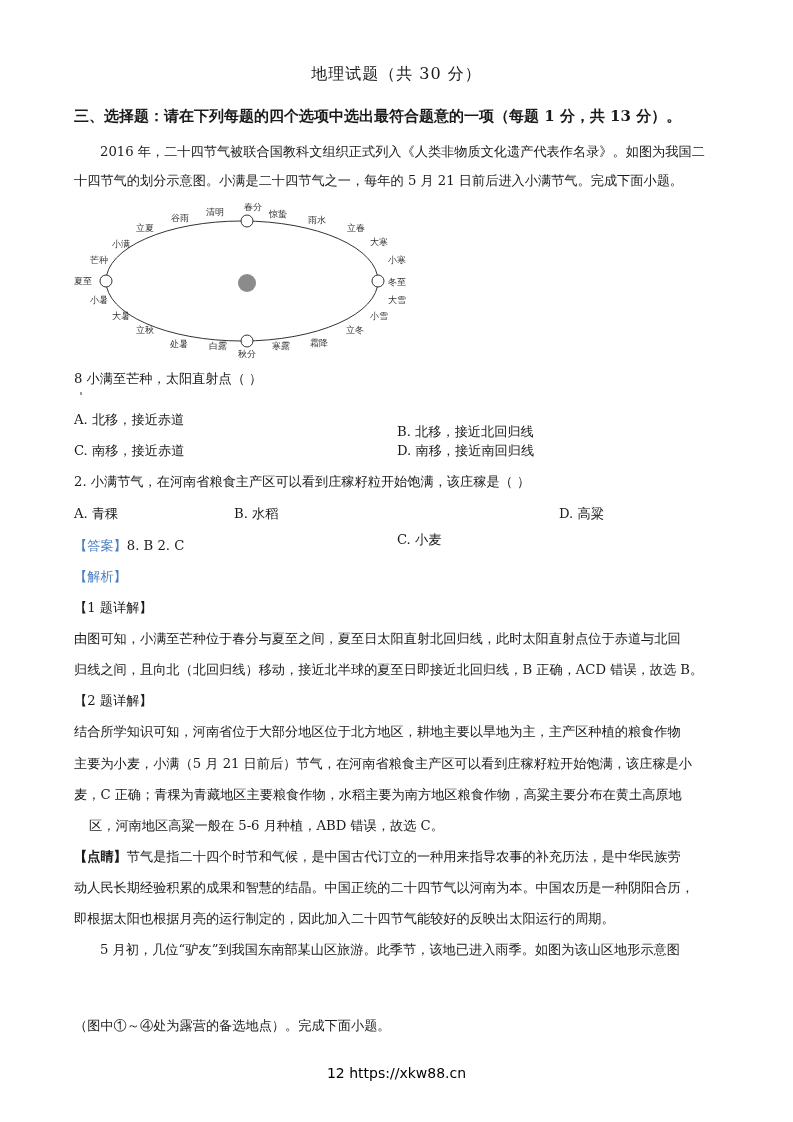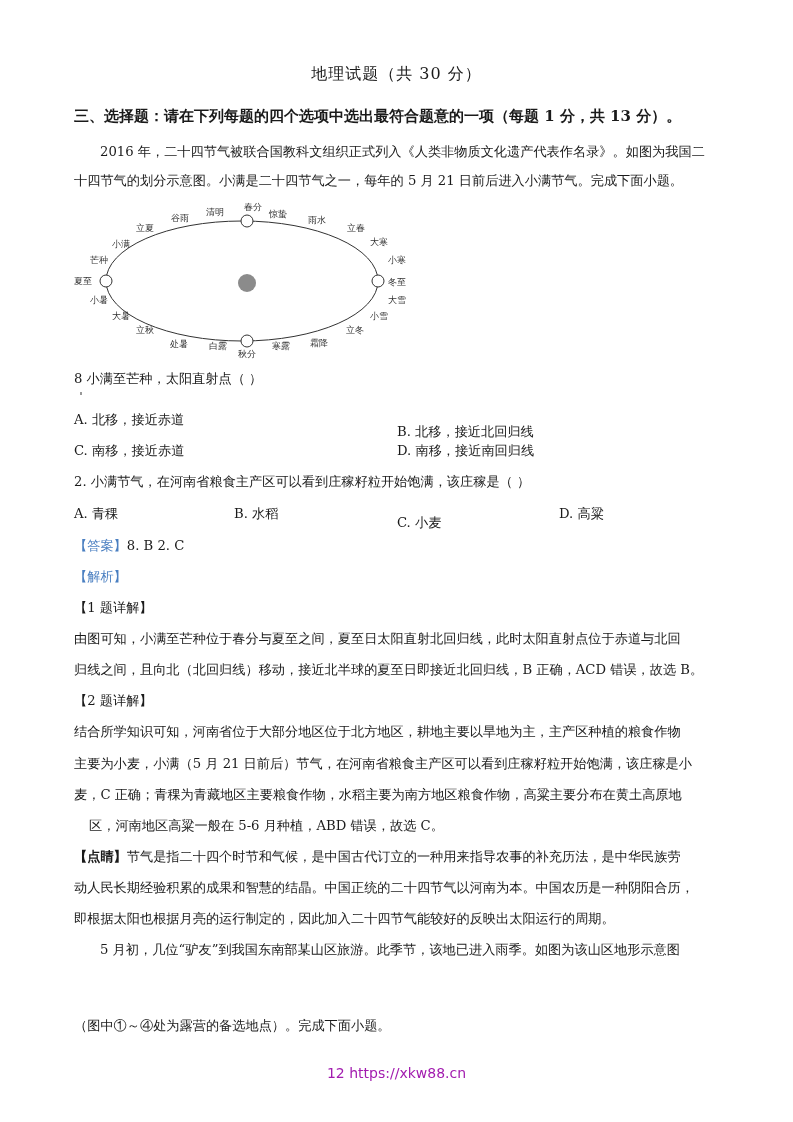--- a/index.html
+++ b/index.html
@@ -10,21 +10,21 @@
            font-size: 16px; font-weight: normal; letter-spacing: 1px; }
   .section { position: absolute; top: 107px; left: 74px; font-size: 15px; font-weight: bold; white-space: nowrap; }
   .p { position: absolute; left: 74px; font-size: 13.2px; white-space: nowrap; line-height: 18px; }
   .indent { left: 100px; }
   .opt { position: absolute; font-size: 13.2px; white-space: nowrap; line-height: 18px; }
   .blue { color: #4a7fc1; }
   .bold { font-weight: bold; }
   .diagram { position: absolute; left: 72px; top: 197px; width: 340px; height: 168px; }
   .diagram svg text { font-family: "DejaVu Sans", "Liberation Sans", sans-serif; font-size: 9px; fill: #333; }
   .footer { position: absolute; top: 1065px; left: 0; width: 793px; text-align: center;
-            font-family: "DejaVu Sans", "Liberation Sans", sans-serif; font-size: 14px; color: #a21caf; }
+            font-family: "DejaVu Sans", "Liberation Sans", sans-serif; font-size: 14px; color: #000000; }
   .dot { position: absolute; left: 80px; top: 392px; width: 2px; height: 3px; background: #999; }
 </style>
 </head>
 <body>
 
 <div class="page">
 
   <div class="title">地理试题（共 30 分）</div>
   <div class="section">三、选择题：请在下列每题的四个选项中选出最符合题意的一项（每题 1 分，共 13 分）。</div>
 
@@ -75,21 +75,21 @@
 
   <div class="opt" style="top:411px; left:74px;">A. 北移，接近赤道</div>
   <div class="opt" style="top:411px; left:397px;margin-top:12px;">B. 北移，接近北回归线</div>
   <div class="opt" style="top:442px; left:74px;">C. 南移，接近赤道</div>
   <div class="opt" style="top:442px; left:397px;">D. 南移，接近南回归线</div>
 
   <div class="p" style="top:473px;">2. 小满节气，在河南省粮食主产区可以看到庄稼籽粒开始饱满，该庄稼是（      ）</div>
 
   <div class="opt" style="top:505px; left:74px;">A. 青稞</div>
   <div class="opt" style="top:505px; left:234px;">B. 水稻</div>
-  <div class="opt" style="top:514px; left:397px;">C. 小麦</div>
+  <div class="opt" style="top:531px; left:397px;">C. 小麦</div>
   <div class="opt" style="top:505px; left:559px;">D. 高粱</div>
 
   <div class="p" style="top:537px;">
     <span class="blue">【答案】</span><span>8. B        2. C</span>
   </div>
 
   <div class="p blue" style="top:568px;">【解析】</div>
 
   <div class="p" style="top:599px;">【1 题详解】</div>
   <div class="p" style="top:661px;">归线之间，且向北（北回归线）移动，接近北半球的夏至日即接近北回归线，B 正确，ACD 错误，故选 B。</div>

